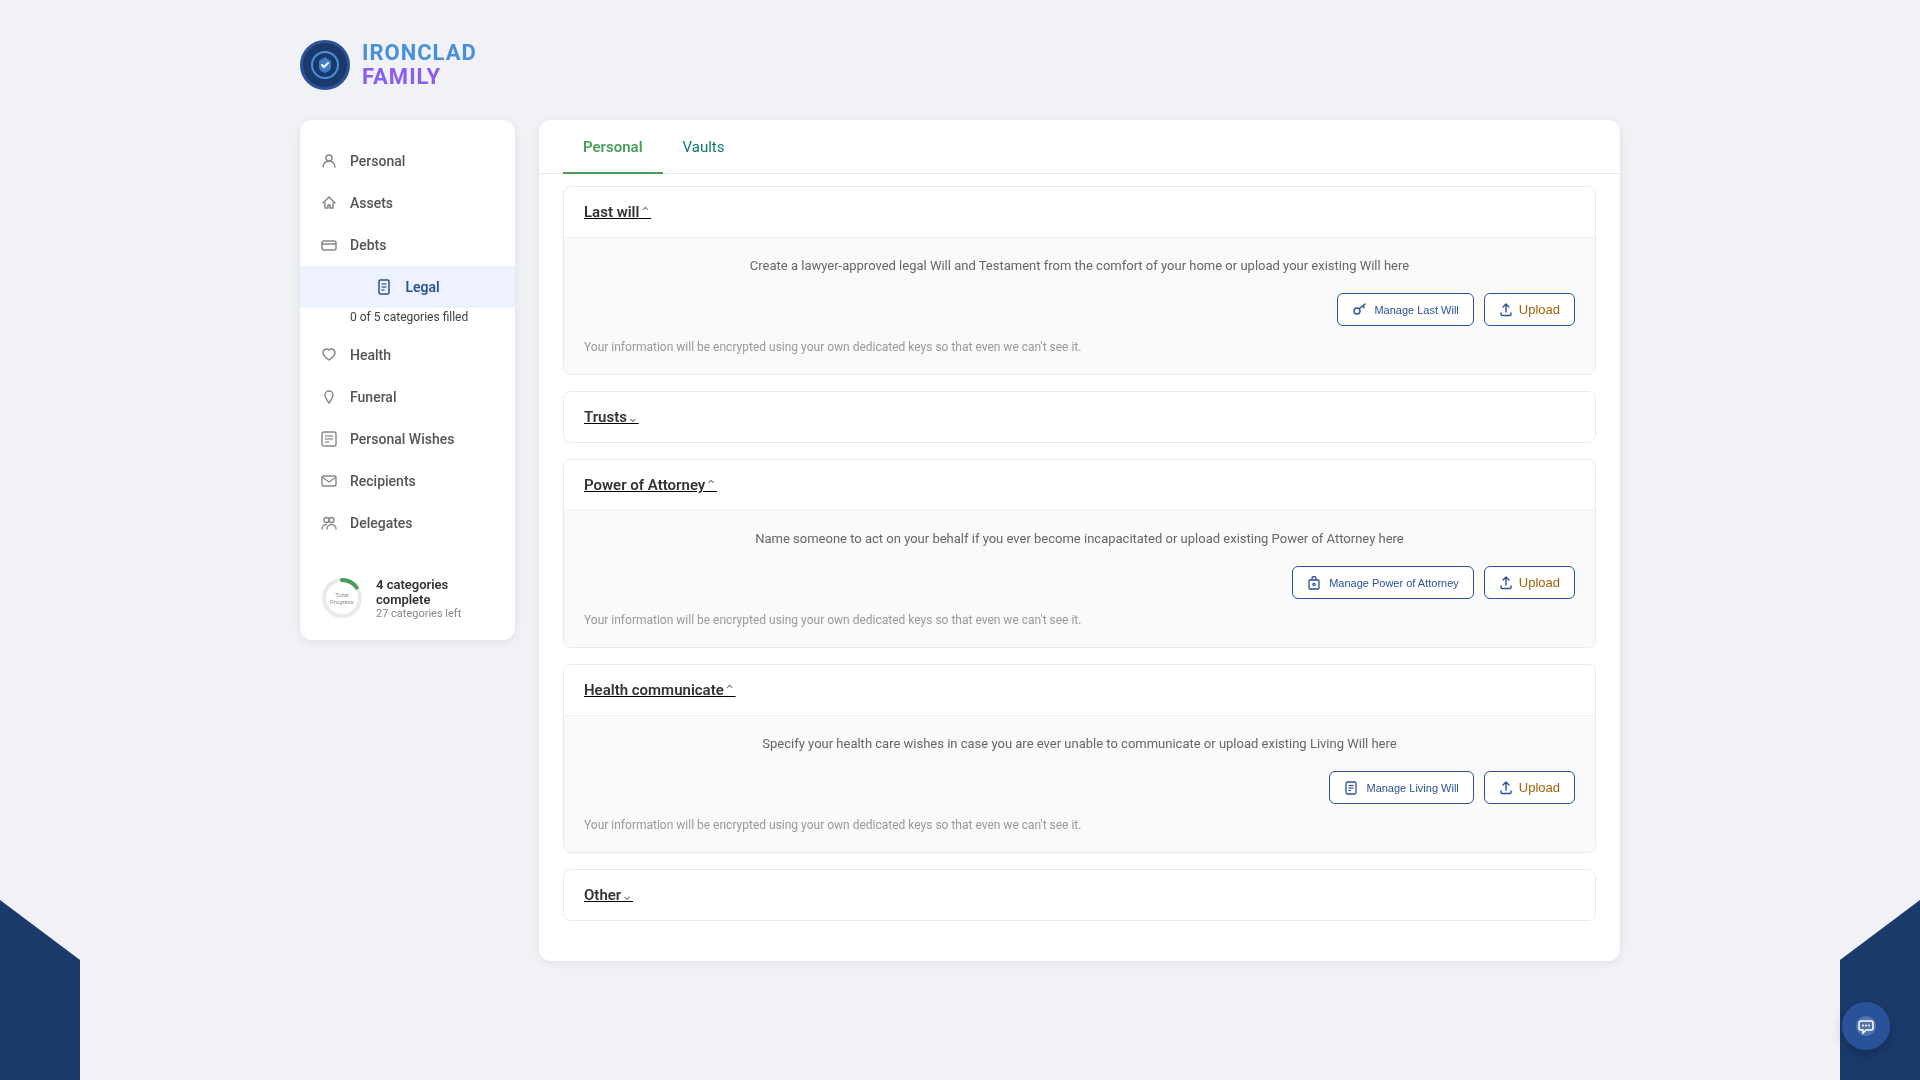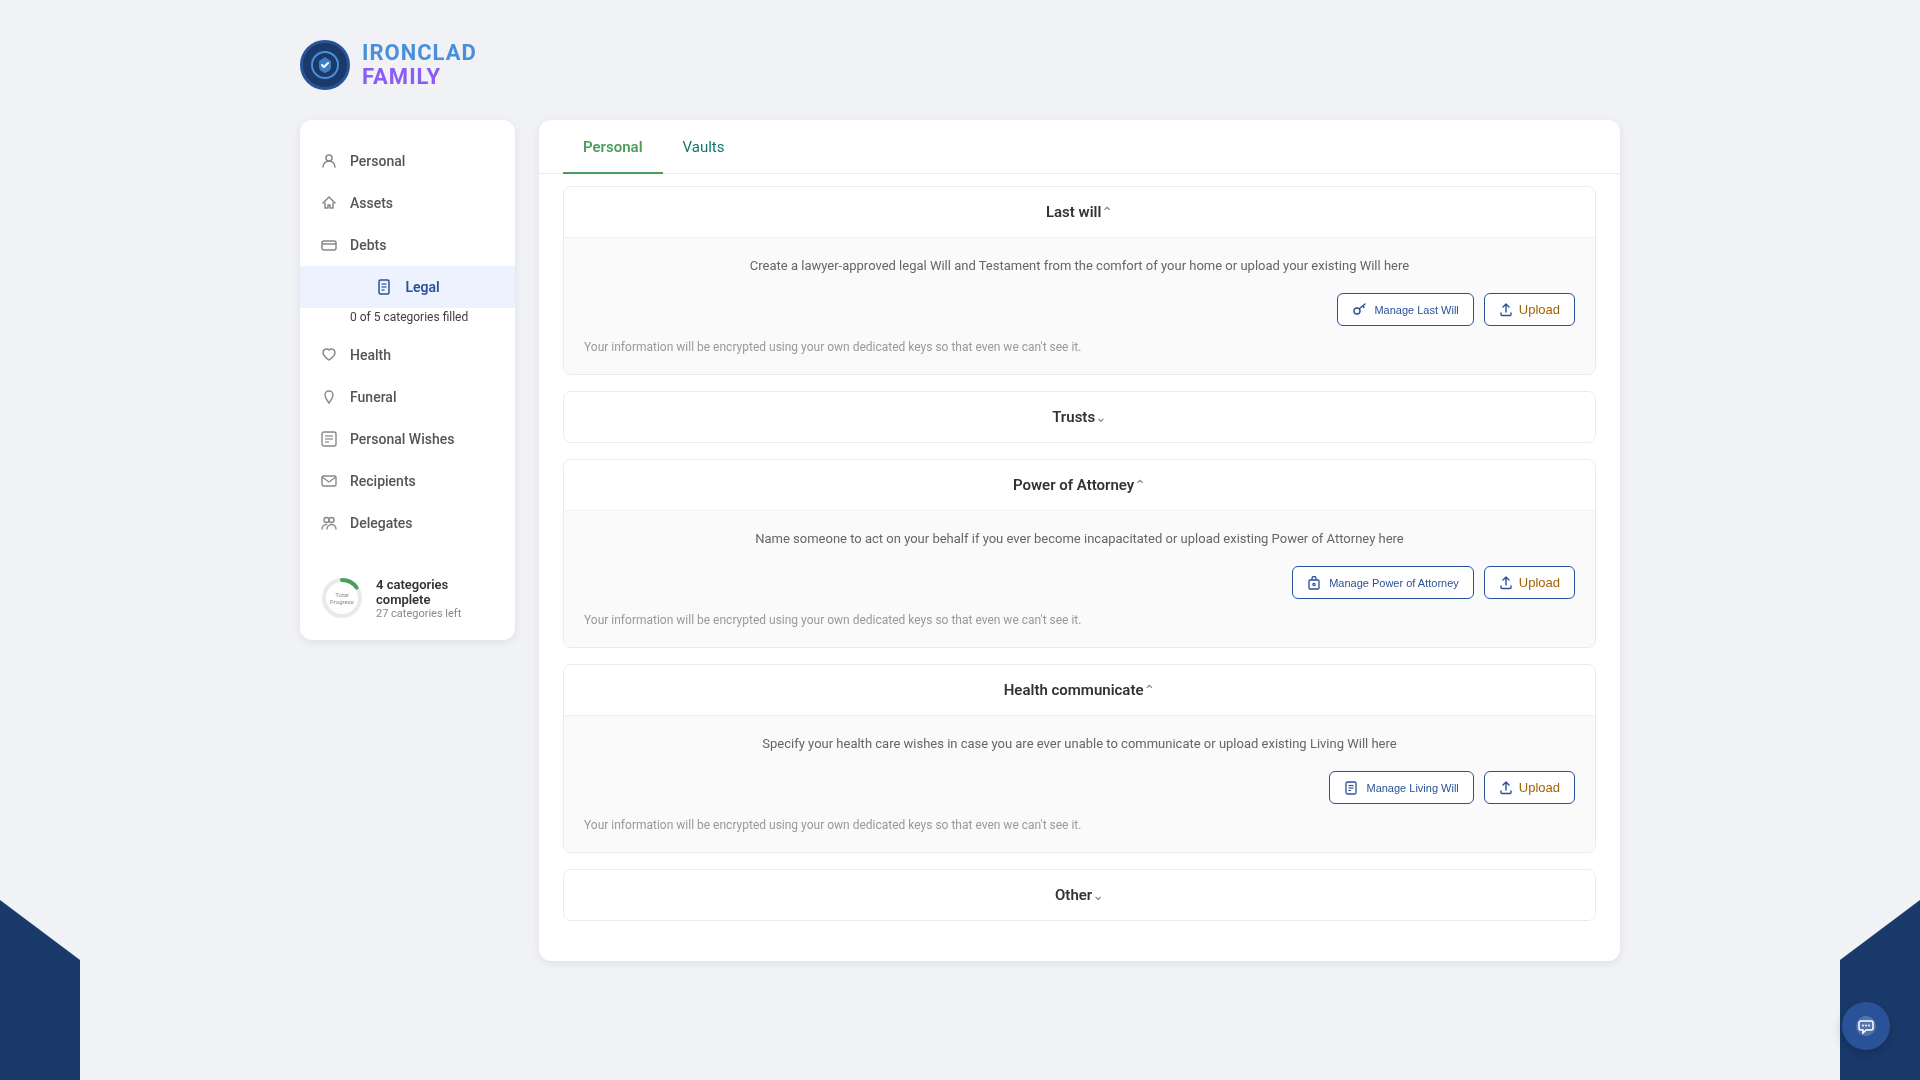--- a/index.html
+++ b/index.html
@@ -207,25 +207,26 @@
 
     .section-card {
       border: 1px solid #e8eaed;
       border-radius: 8px;
       margin-bottom: 16px;
       overflow: hidden;
     }
 
     .section-header {
       display: flex;
-      justify-content: center;
+      justify-content: flex-start;
       align-items: center;
       padding: 16px 20px;
       cursor: pointer;
       background: white;
+      text-decoration: underline;
     }
     .section-title {
       font-size: 15px;
       font-weight: 600;
       color: #333;
     }
     .chevron-icon {
       color: #888;
       font-size: 14px;
     }

